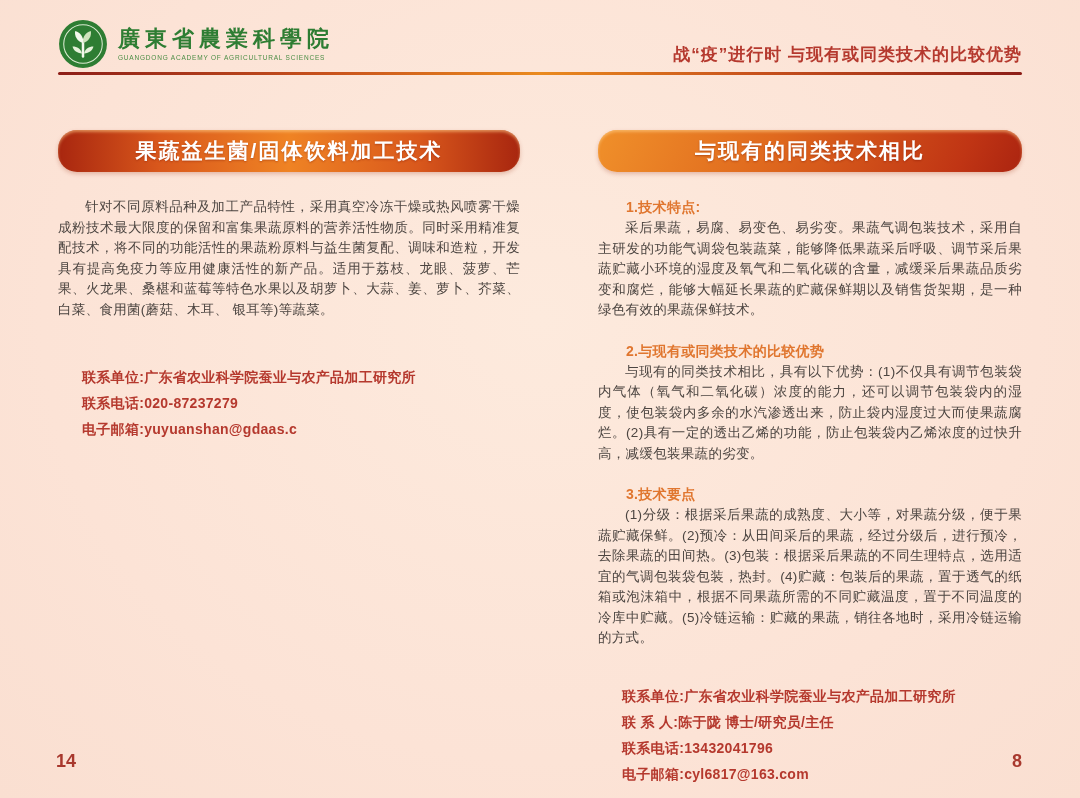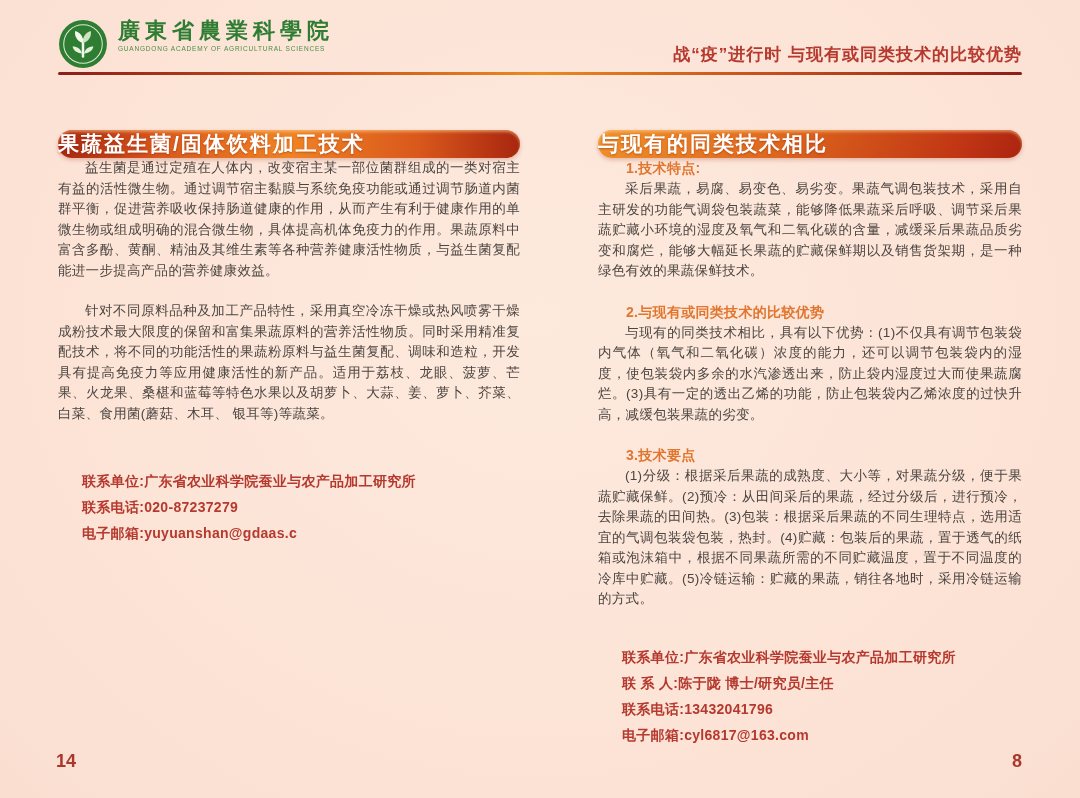--- a/index.html
+++ b/index.html
@@ -13,21 +13,21 @@
     margin:0 auto;
     background:radial-gradient(ellipse at 50% 40%, #fdeadd 0%, #fce3d6 65%, #fadfd1 100%);
     overflow:hidden;
   }
   
   .hdr{
     position:absolute;top:0;left:0;right:0;height:72px;
     display:flex;align-items:center;justify-content:space-between;
     padding:0 58px;
   }
-  .brand{display:flex;align-items:flex-start;gap:10px;margin-top:16px;}
+  .brand{display:flex;align-items:center;gap:10px;margin-top:16px;}
   .brand svg{width:50px;height:50px;display:block;}
   .brand-zh{
     font-family:"Liberation Serif","DejaVu Serif",serif;
     font-weight:bold;font-size:22px;color:#2e7d33;letter-spacing:5px;line-height:1.1;
   }
   .brand-en{
     font-size:6.5px;color:#4b8d45;letter-spacing:0.8px;margin-top:2px;
   }
   .campaign{
     font-size:17px;font-weight:bold;color:#b5392e;letter-spacing:1px;
@@ -40,23 +40,24 @@
   }
   
   .spread{
     position:absolute;top:130px;left:58px;width:964px;
     display:flex;gap:78px;
   }
   .col{display:flex;flex-direction:column;}
   .col.left{width:462px;}
   .col.right{width:424px;}
   .banner{
-    height:28px;border-radius:19px;
-    display:flex;align-items:center;justify-content:flex-start;
+    height:42px;border-radius:19px;
+    display:flex;align-items:center;justify-content:center;
     box-shadow:inset 0 2px 3px rgba(255,210,140,.55), 0 2px 4px rgba(150,40,10,.25);
+    margin-bottom:25px;
   }
   .col.left .banner{
     background:linear-gradient(90deg,#a8260f 0%,#d9581c 22%,#ef8324 50%,#d9581c 78%,#a8260f 100%);
   }
   .col.right .banner{
     background:linear-gradient(115deg,#f0902a 0%,#e06a1e 40%,#c03514 85%,#ab2410 100%);
   }
   .banner-title{
     color:#ffffff;font-weight:bold;font-size:21px;letter-spacing:2px;
     text-shadow:0 1px 2px rgba(120,20,0,.4);
@@ -110,42 +111,41 @@
     <div class="campaign">战“疫”进行时 与现有或同类技术的比较优势</div>
   </header>
   <div class="hdr-rule"></div>
 
   <main class="spread">
 
     <section class="col left">
       <div class="banner">
         <span class="banner-title">果蔬益生菌/固体饮料加工技术</span>
       </div>
-      <p class="body-p">益生菌是通过定殖在人体内，改变宿主某一部位菌群组成的一类对宿主有益的活性微生物。通过调节宿主黏膜与系统免疫功能或通过调节肠道内菌群平衡，促进营养吸收保持肠道健康的作用，从而产生有利于健康作用的单微生物或组成明确的混合微生物，具体提高机体免疫力的作用。果蔬原料中富含多酚、黄酮、精油及其维生素等各种营养健康活性物质，与益生菌复配能进一步提高产品的营养健康效益。</p>
       <p class="body-p">针对不同原料品种及加工产品特性，采用真空冷冻干燥或热风喷雾干燥成粉技术最大限度的保留和富集果蔬原料的营养活性物质。同时采用精准复配技术，将不同的功能活性的果蔬粉原料与益生菌复配、调味和造粒，开发具有提高免疫力等应用健康活性的新产品。适用于荔枝、龙眼、菠萝、芒果、火龙果、桑椹和蓝莓等特色水果以及胡萝卜、大蒜、姜、萝卜、芥菜、白菜、食用菌(蘑菇、木耳、 银耳等)等蔬菜。</p>
       <div class="contact">
         <div class="contact-line">联系单位:广东省农业科学院蚕业与农产品加工研究所</div>
         <div class="contact-line">联系电话:020-87237279</div>
         <div class="contact-line">电子邮箱:yuyuanshan@gdaas.c</div>
       </div>
     </section>
 
     <section class="col right">
       <div class="banner">
         <span class="banner-title">与现有的同类技术相比</span>
       </div>
 
       <div class="section">
         <h3 class="section-h">1.技术特点:</h3>
         <p class="section-b">采后果蔬，易腐、易变色、易劣变。果蔬气调包装技术，采用自主研发的功能气调袋包装蔬菜，能够降低果蔬采后呼吸、调节采后果蔬贮藏小环境的湿度及氧气和二氧化碳的含量，减缓采后果蔬品质劣变和腐烂，能够大幅延长果蔬的贮藏保鲜期以及销售货架期，是一种绿色有效的果蔬保鲜技术。</p>
       </div>
 
       <div class="section">
         <h3 class="section-h">2.与现有或同类技术的比较优势</h3>
-        <p class="section-b">与现有的同类技术相比，具有以下优势：(1)不仅具有调节包装袋内气体（氧气和二氧化碳）浓度的能力，还可以调节包装袋内的湿度，使包装袋内多余的水汽渗透出来，防止袋内湿度过大而使果蔬腐烂。(3)具有一定的透出乙烯的功能，防止包装袋内乙烯浓度的过快升高，减缓包装果蔬的劣变。</p>
+        <p class="section-b">与现有的同类技术相比，具有以下优势：(1)不仅具有调节包装袋内气体（氧气和二氧化碳）浓度的能力，还可以调节包装袋内的湿度，使包装袋内多余的水汽渗透出来，防止袋内湿度过大而使果蔬腐烂。(2)具有一定的透出乙烯的功能，防止包装袋内乙烯浓度的过快升高，减缓包装果蔬的劣变。</p>
       </div>
 
       <div class="section">
         <h3 class="section-h">3.技术要点</h3>
         <p class="section-b">(1)分级：根据采后果蔬的成熟度、大小等，对果蔬分级，便于果蔬贮藏保鲜。(2)预冷：从田间采后的果蔬，经过分级后，进行预冷，去除果蔬的田间热。(3)包装：根据采后果蔬的不同生理特点，选用适宜的气调包装袋包装，热封。(4)贮藏：包装后的果蔬，置于透气的纸箱或泡沫箱中，根据不同果蔬所需的不同贮藏温度，置于不同温度的冷库中贮藏。(5)冷链运输：贮藏的果蔬，销往各地时，采用冷链运输的方式。</p>
       </div>
 
       <div class="contact" style="margin-top:14px;">
         <div class="contact-line">联系单位:广东省农业科学院蚕业与农产品加工研究所</div>
         <div class="contact-line">联 系 人:陈于陇 博士/研究员/主任</div>

